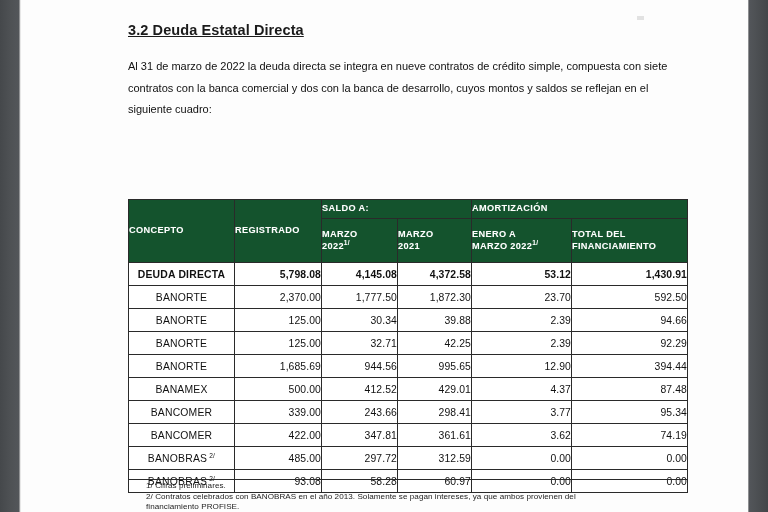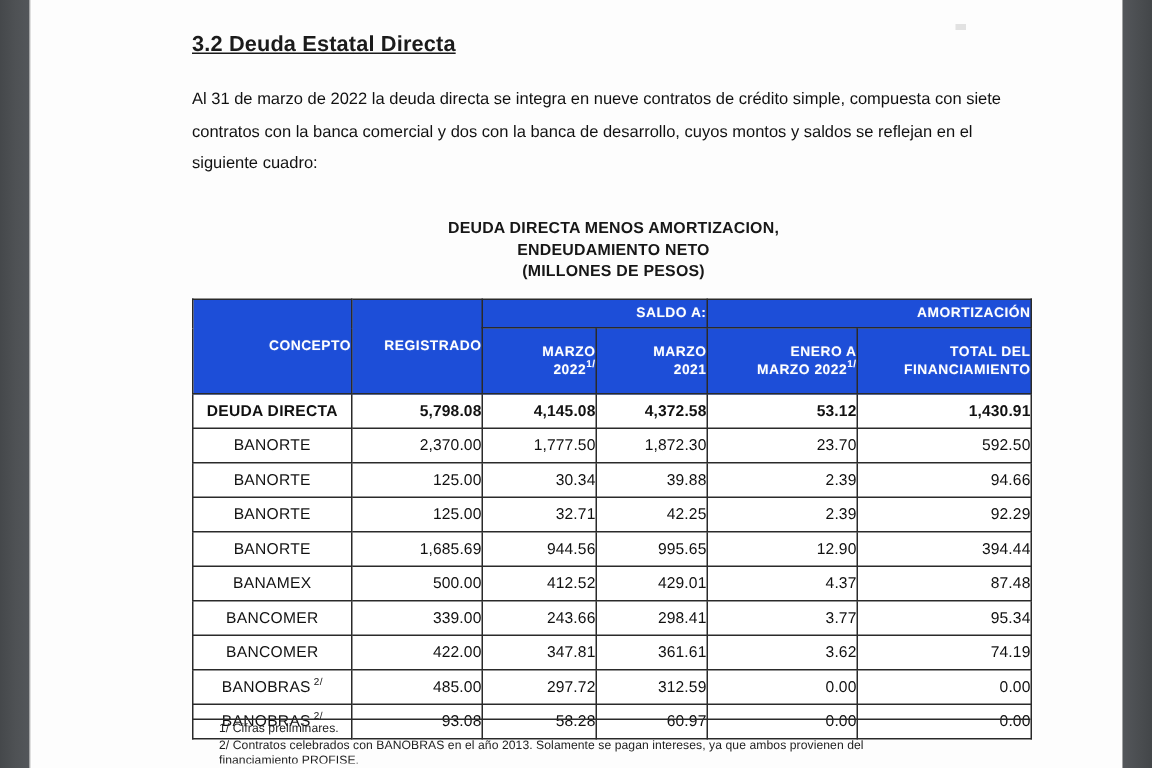--- a/index.html
+++ b/index.html
@@ -93,26 +93,26 @@
     table-layout: fixed;
     background: #fff;
   }
   #debt-table th,
   #debt-table td {
     border: 1px solid #2a2a2a;
     padding: 0;
   }
 
   thead th {
-    background: #1d4ed8;
+    background: #14532d;
     color: #ffffff;
     font-size: 9.2px;
     font-weight: bold;
     letter-spacing: .35px;
-    text-align: right;
+    text-align: left;
     vertical-align: middle;
     line-height: 11.5px;
     border: 1px solid #1d1d1d;
     text-shadow: 0 0 1px rgba(255,255,255,.25);
   }
   th.h-concepto, th.h-registrado { height: 61px; }
   th.h-group { height: 18px; }
   th.h-sub { height: 43px; }
 
   sup {
@@ -178,25 +178,20 @@
 <div id="viewer">
   <div id="page">
 
     <div class="speck"></div>
 
     <div class="content">
       <h2 class="section-heading">3.2 Deuda Estatal Directa</h2>
       <p class="paragraph">Al 31 de marzo de 2022 la deuda directa se integra en nueve contratos de crédito simple, compuesta con siete contratos con la banca comercial y dos con la banca de desarrollo, cuyos montos y saldos se reflejan en el siguiente cuadro:</p>
     </div>
 
-    <div class="table-title">
-      <div>DEUDA DIRECTA MENOS AMORTIZACION,</div>
-      <div>ENDEUDAMIENTO NETO</div>
-      <div>(MILLONES DE PESOS)</div>
-    </div>
 
     <table id="debt-table">
       <colgroup>
         <col style="width:106px">
         <col style="width:87px">
         <col style="width:76px">
         <col style="width:74px">
         <col style="width:100px">
         <col style="width:116px">
       </colgroup>

